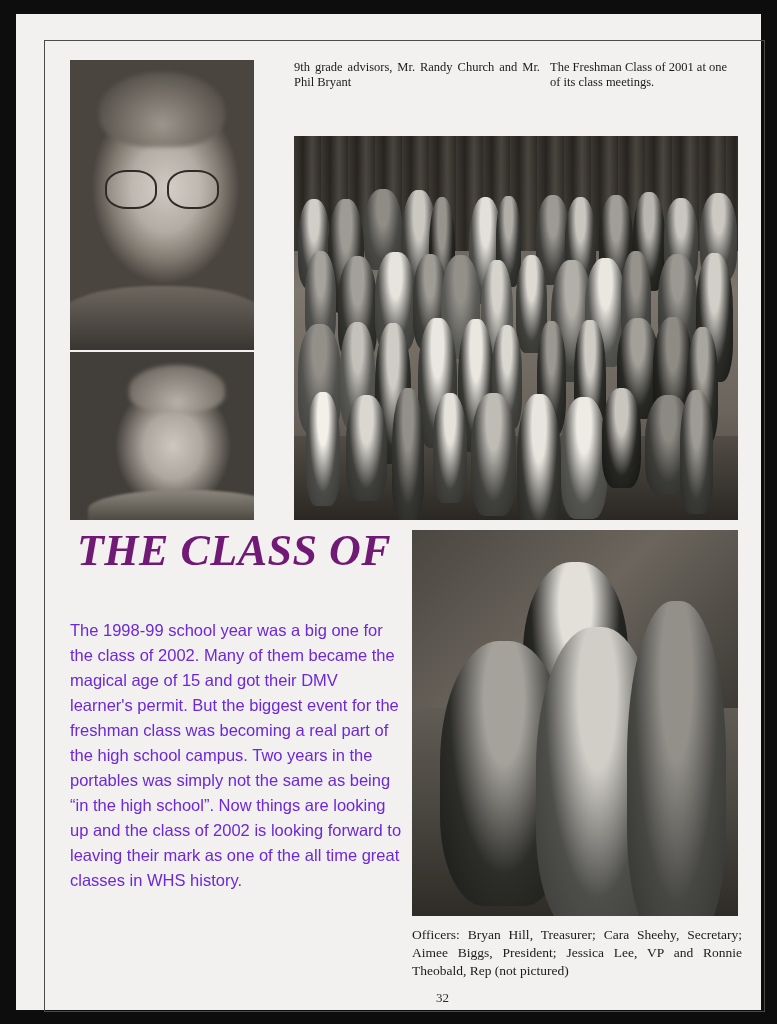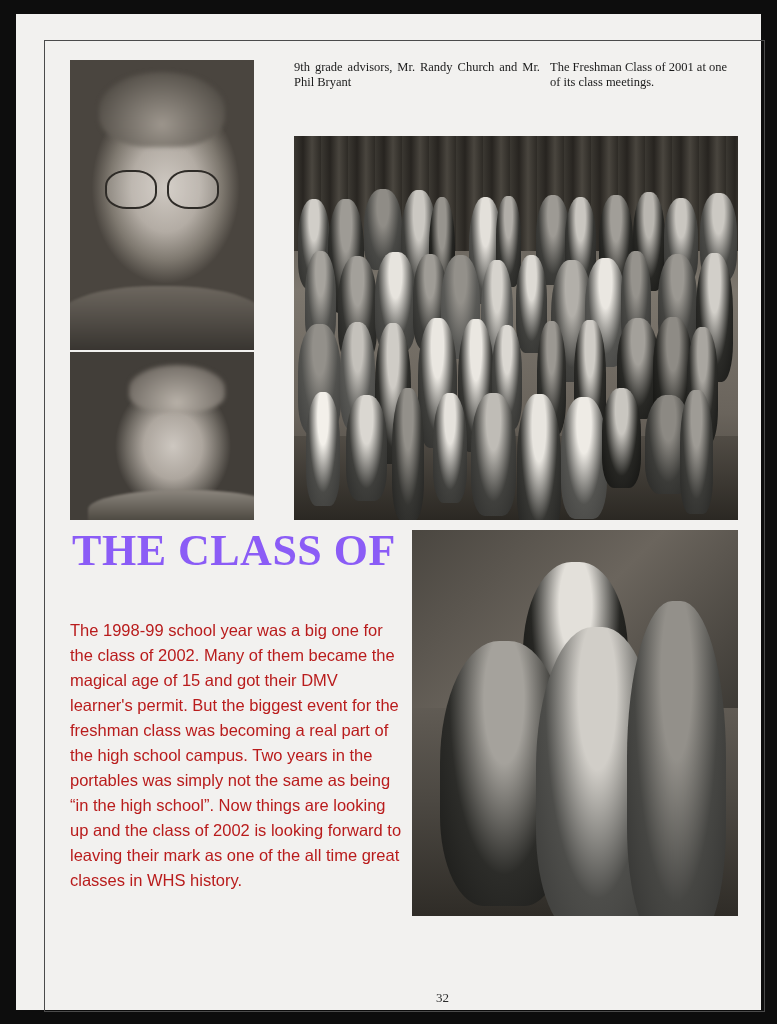--- a/index.html
+++ b/index.html
@@ -162,32 +162,33 @@
   #caption-officers { left: 368px; top: 886px; width: 330px; font-size: 13.5px; line-height: 18px; }
 
   #headline {
     position: absolute;
     left: 26px; top: 486px; width: 328px;
     font-family: "Liberation Serif", serif;
     font-weight: bold;
     font-size: 44px;
     line-height: 50px;
     letter-spacing: 0.5px;
-    color: #8b5cf6;
+    color: #701a75;
     text-align: center;
+    font-style: italic;
   }
   #headline .l2 { display: block; }
 
   #body-copy {
     position: absolute;
     left: 26px; top: 578px; width: 334px;
     font-family: "Liberation Sans", sans-serif;
     font-size: 16.5px;
     line-height: 25px;
-    color: #b91c1c;
+    color: #6d28d9;
   }
 
   #page-number {
     position: absolute;
     left: 0; top: 950px; width: 721px;
     text-align: center;
     font-family: "Liberation Serif", serif;
     font-size: 13px;
     color: #2a2a2a;
     padding-left: 38px;
@@ -279,18 +280,19 @@
             <div class="f" style="width: 98.3902px; height: 341.497px; left: 215.416px; top: 71.0215px; background: radial-gradient(at 50% 22%, rgb(147, 144, 138) 0px, rgb(147, 144, 138) 22%, rgb(70, 70, 67) 60%, rgb(52, 52, 50) 100%);"></div>
           </div>
       </div>
 
       <div id="headline">
         <span>THE CLASS OF</span>
       </div>
 
       <div id="body-copy">The 1998-99 school year was a big one for the class of 2002.  Many of them became the magical age of 15 and got their DMV learner's permit. But the biggest event for the freshman class was becoming a real part of the high school campus. Two years in the portables was simply not the same as being “in the high school”. Now things are looking up and the class of 2002 is looking forward to leaving their mark as one of the all time great classes in WHS history.</div>
 
+      <div class="cap" id="caption-officers">Officers:  Bryan Hill, Treasurer; Cara Sheehy, Secretary; Aimee Biggs, President; Jessica Lee, VP and Ronnie Theobald, Rep (not pictured)</div>
 
       <div id="page-number">32</div>
 
     </div>
   </div>
 </div>
 
 </body></html>

